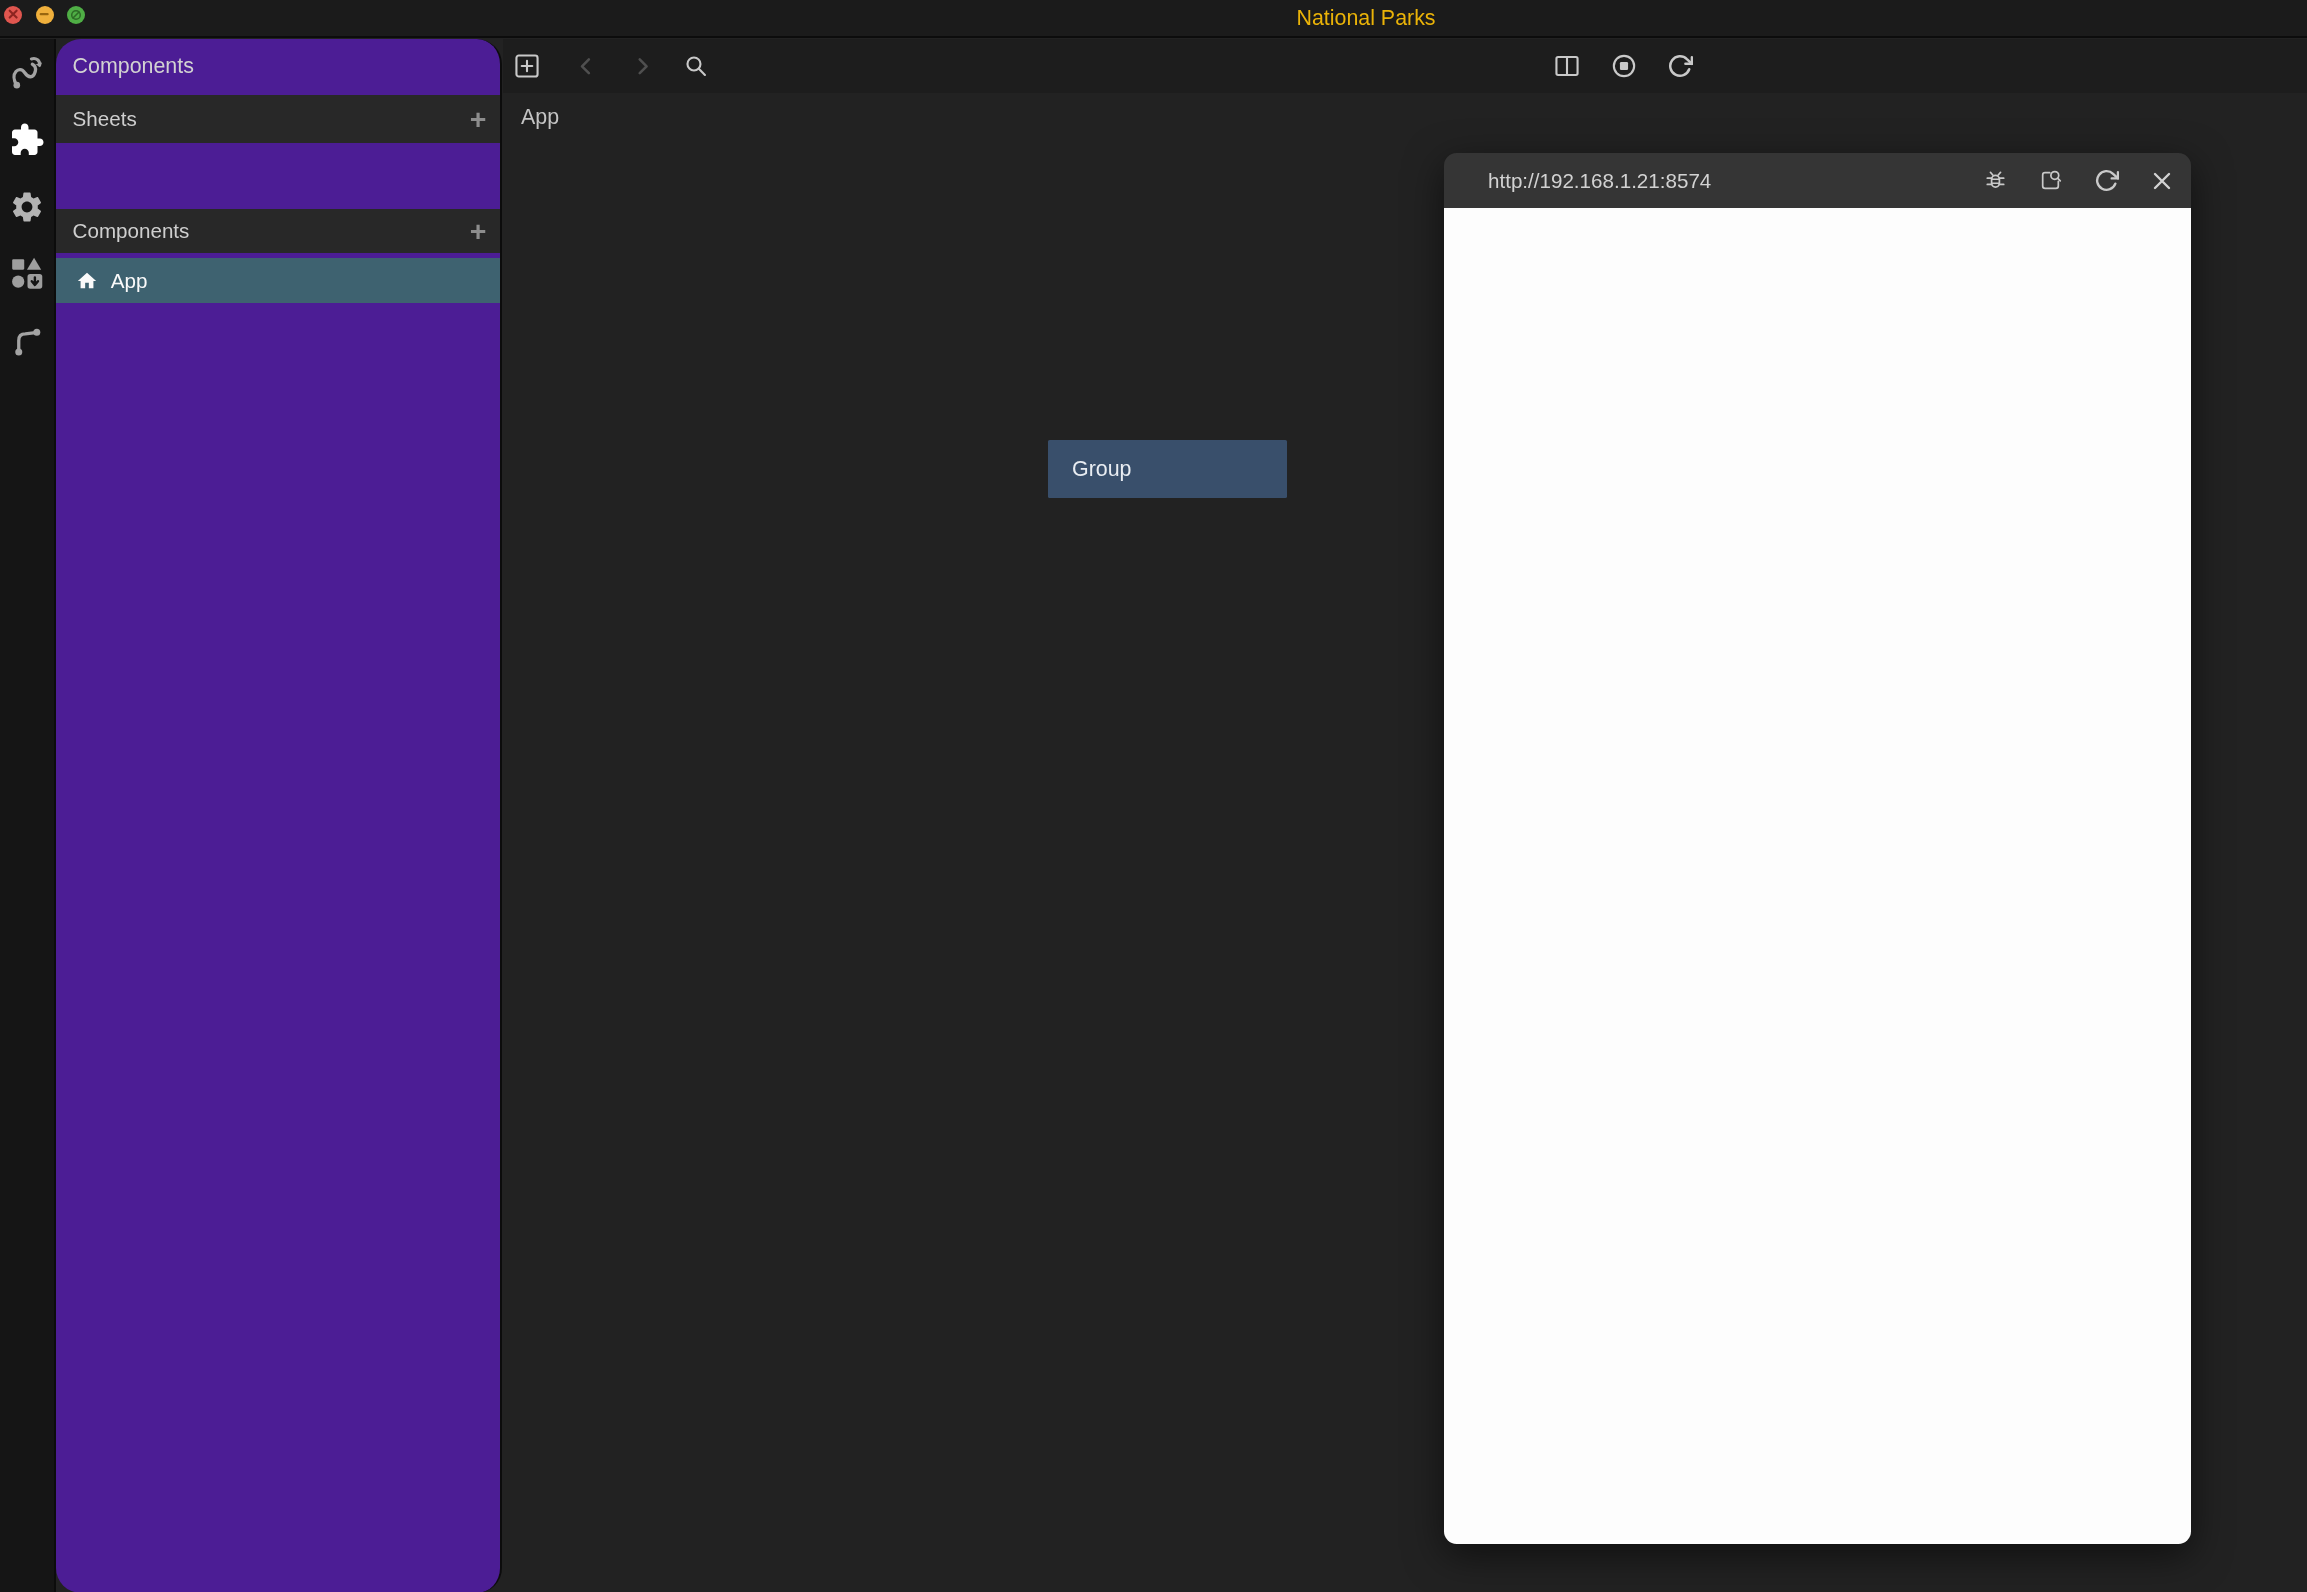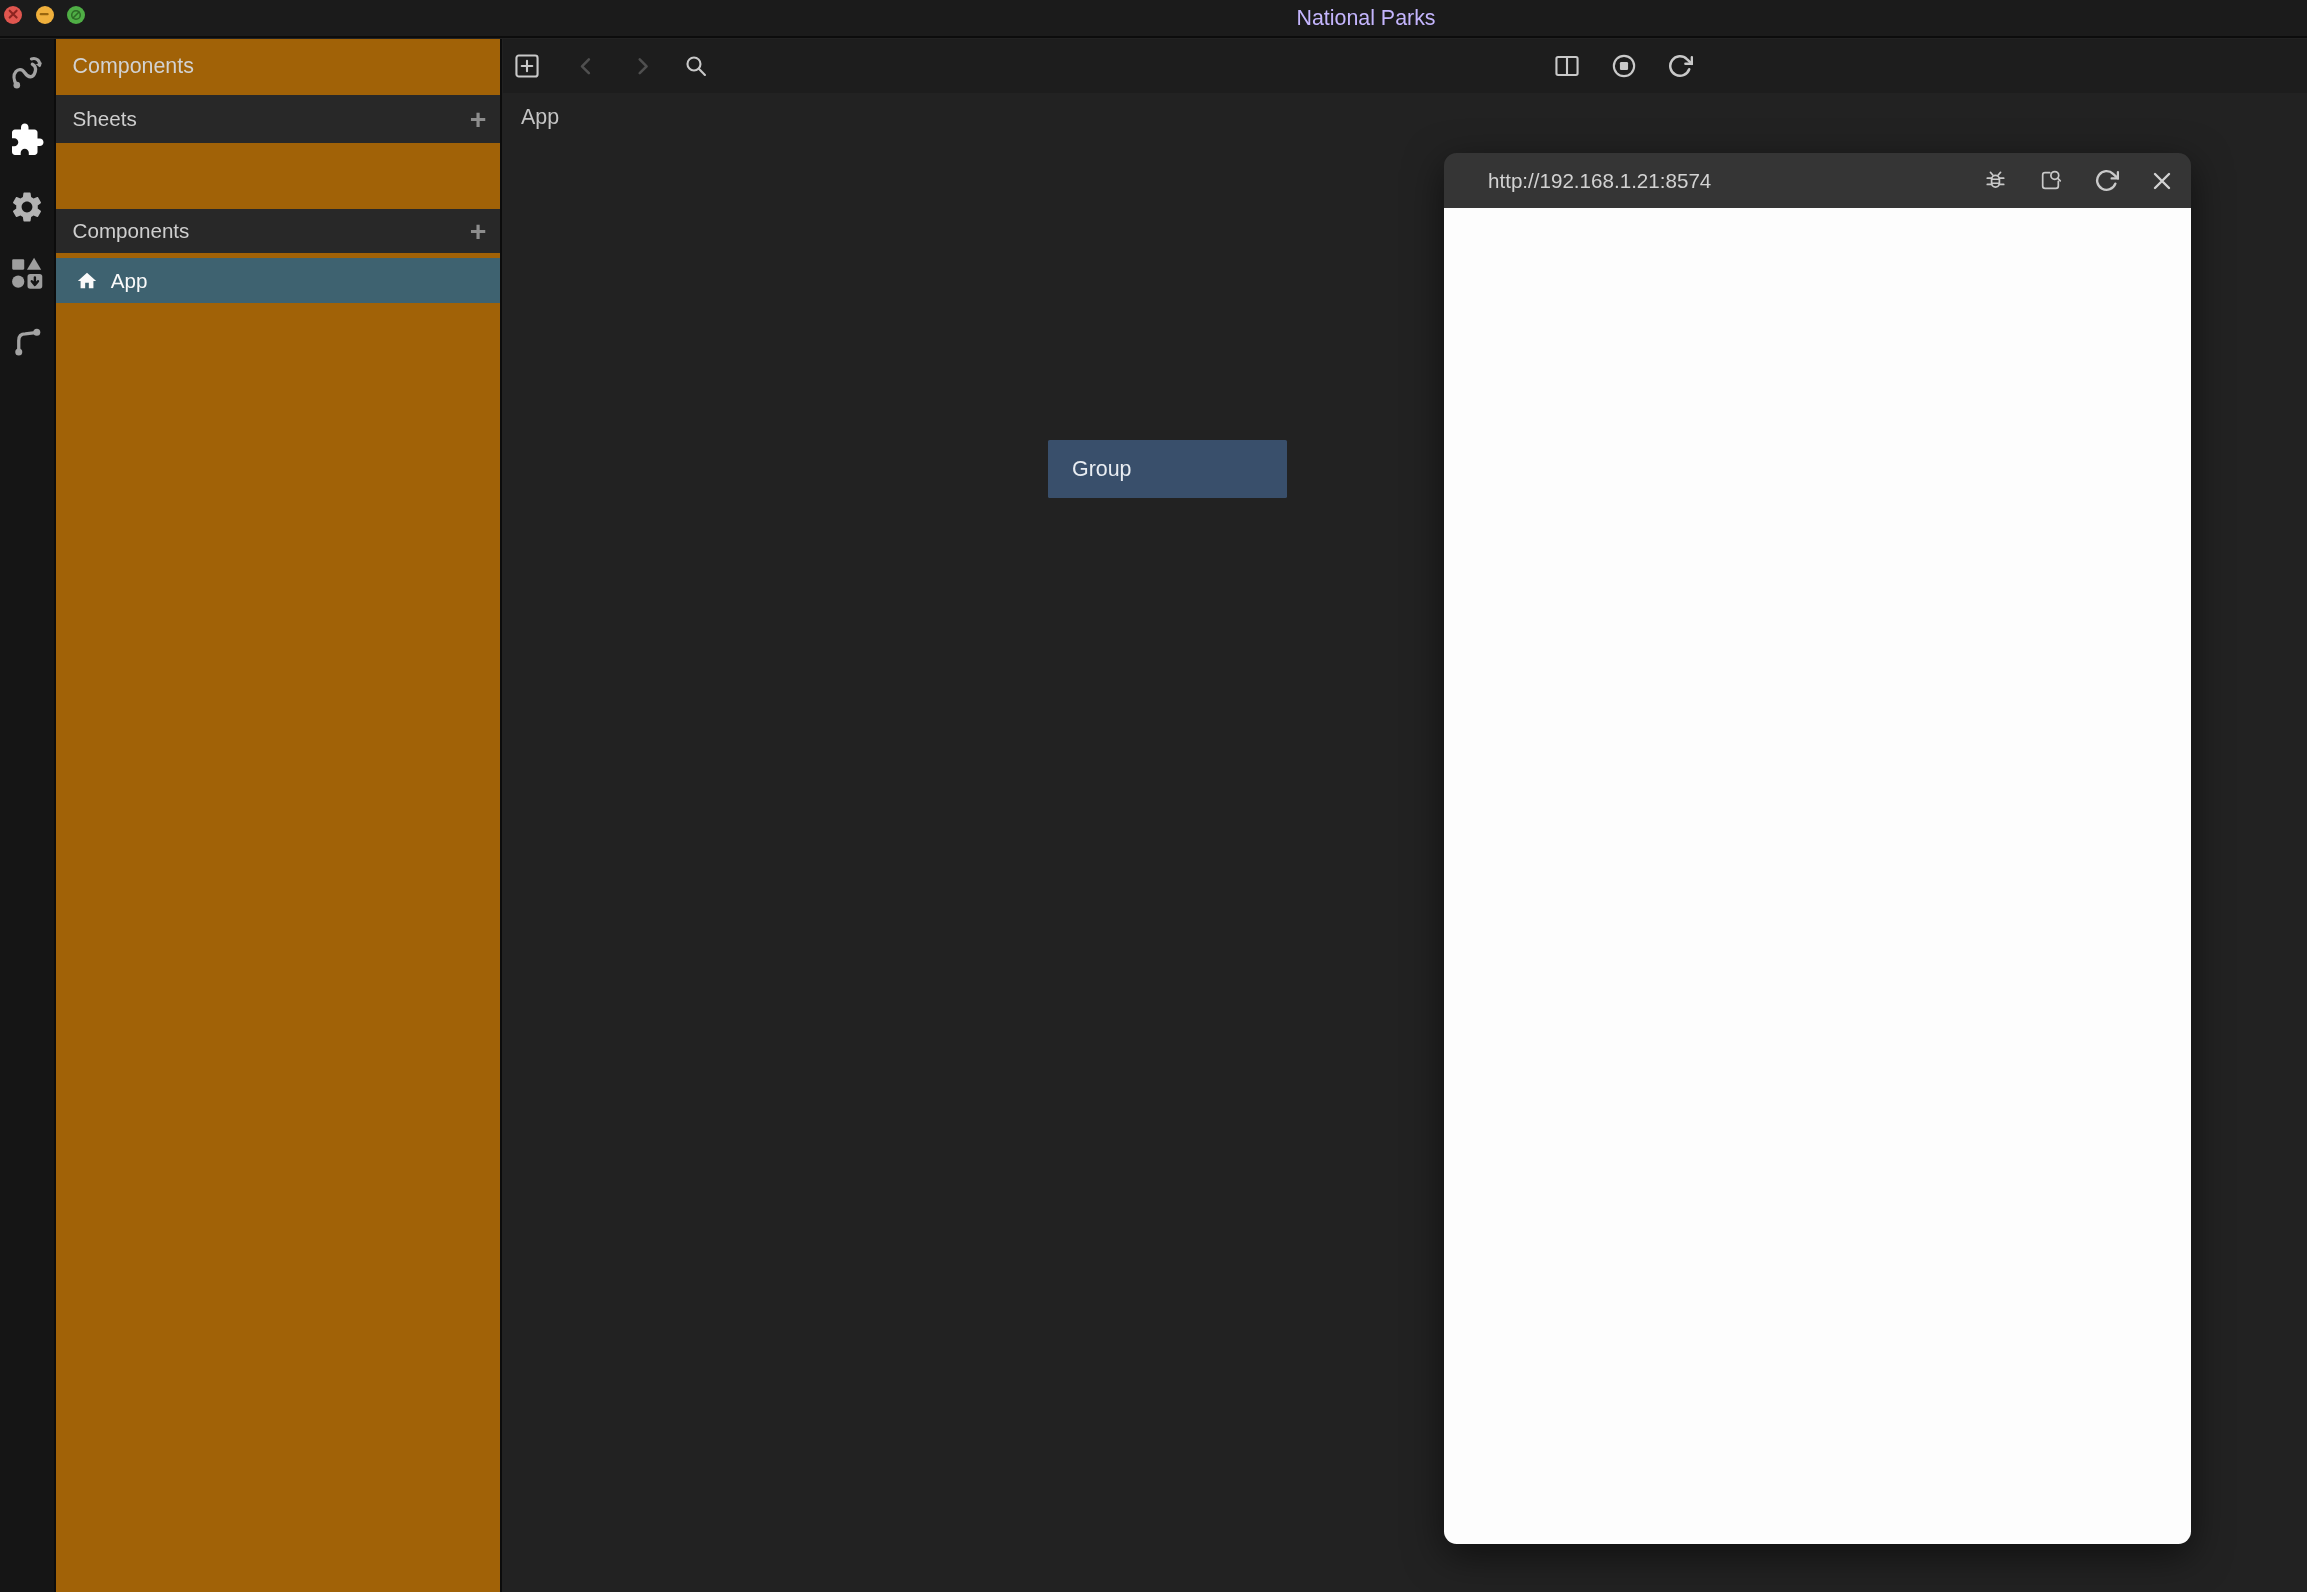--- a/index.html
+++ b/index.html
@@ -6,30 +6,30 @@
   #app{position:relative;width:2307px;height:1593px;overflow:hidden;
        font-family:"Liberation Sans","DejaVu Sans",sans-serif;background:#222222;}
 
   
   .titlebar{position:absolute;left:0;top:0;width:100%;height:36px;background:#1b1b1b;
             border-bottom:2.4px solid #0c0c0c;}
   .lights{position:absolute;left:4px;top:5.5px;display:flex;gap:13.5px;}
   .light{width:18px;height:18px;border-radius:50%;display:flex;align-items:center;justify-content:center;cursor:pointer;}
   .light svg{display:block;}
   .win-title{position:absolute;left:1366px;top:0;transform:translateX(-50%);
-             line-height:36px;font-size:21.4px;color:#c4b5fd;white-space:nowrap;}
+             line-height:36px;font-size:21.4px;color:#eab308;white-space:nowrap;}
 
   
   .rail{position:absolute;left:0;top:39px;bottom:0;width:54px;background:#151515;
         border-right:2.4px solid #0c0c0c;display:flex;flex-direction:column;align-items:center;}
   .rail-btn{width:54px;height:67px;display:flex;align-items:center;justify-content:center;cursor:pointer;}
 
   
-  .sidebar{position:absolute;left:56px;top:39px;bottom:0;width:444px;background:#a16207;
-           border-right:2.4px solid #0c0c0c;}
+  .sidebar{position:absolute;left:56px;top:39px;bottom:0;width:444px;background:#4c1d95;
+           border-right:2.4px solid #0c0c0c;border-radius:25px;}
   .panel-title{position:absolute;left:0;top:0;width:100%;height:55px;line-height:55px;
                padding-left:16.6px;font-size:21.4px;color:#d2d2d2;box-sizing:border-box;}
   .section-row{position:absolute;left:0;width:100%;background:#282828;box-sizing:border-box;
                display:flex;align-items:center;}
   .section-row .sec-label{padding-left:16.6px;font-size:20.6px;color:#cfcfcf;flex:1;}
   .add-btn{width:44px;height:100%;display:flex;align-items:center;justify-content:center;
            font-size:28.5px;font-weight:bold;color:#8d8d8d;cursor:pointer;line-height:1;}
   .row-sheets{top:56px;height:48px;}
   .row-comps{top:170px;height:44px;}
   .item-row{position:absolute;left:0;width:100%;display:flex;align-items:center;cursor:pointer;box-sizing:border-box;}

